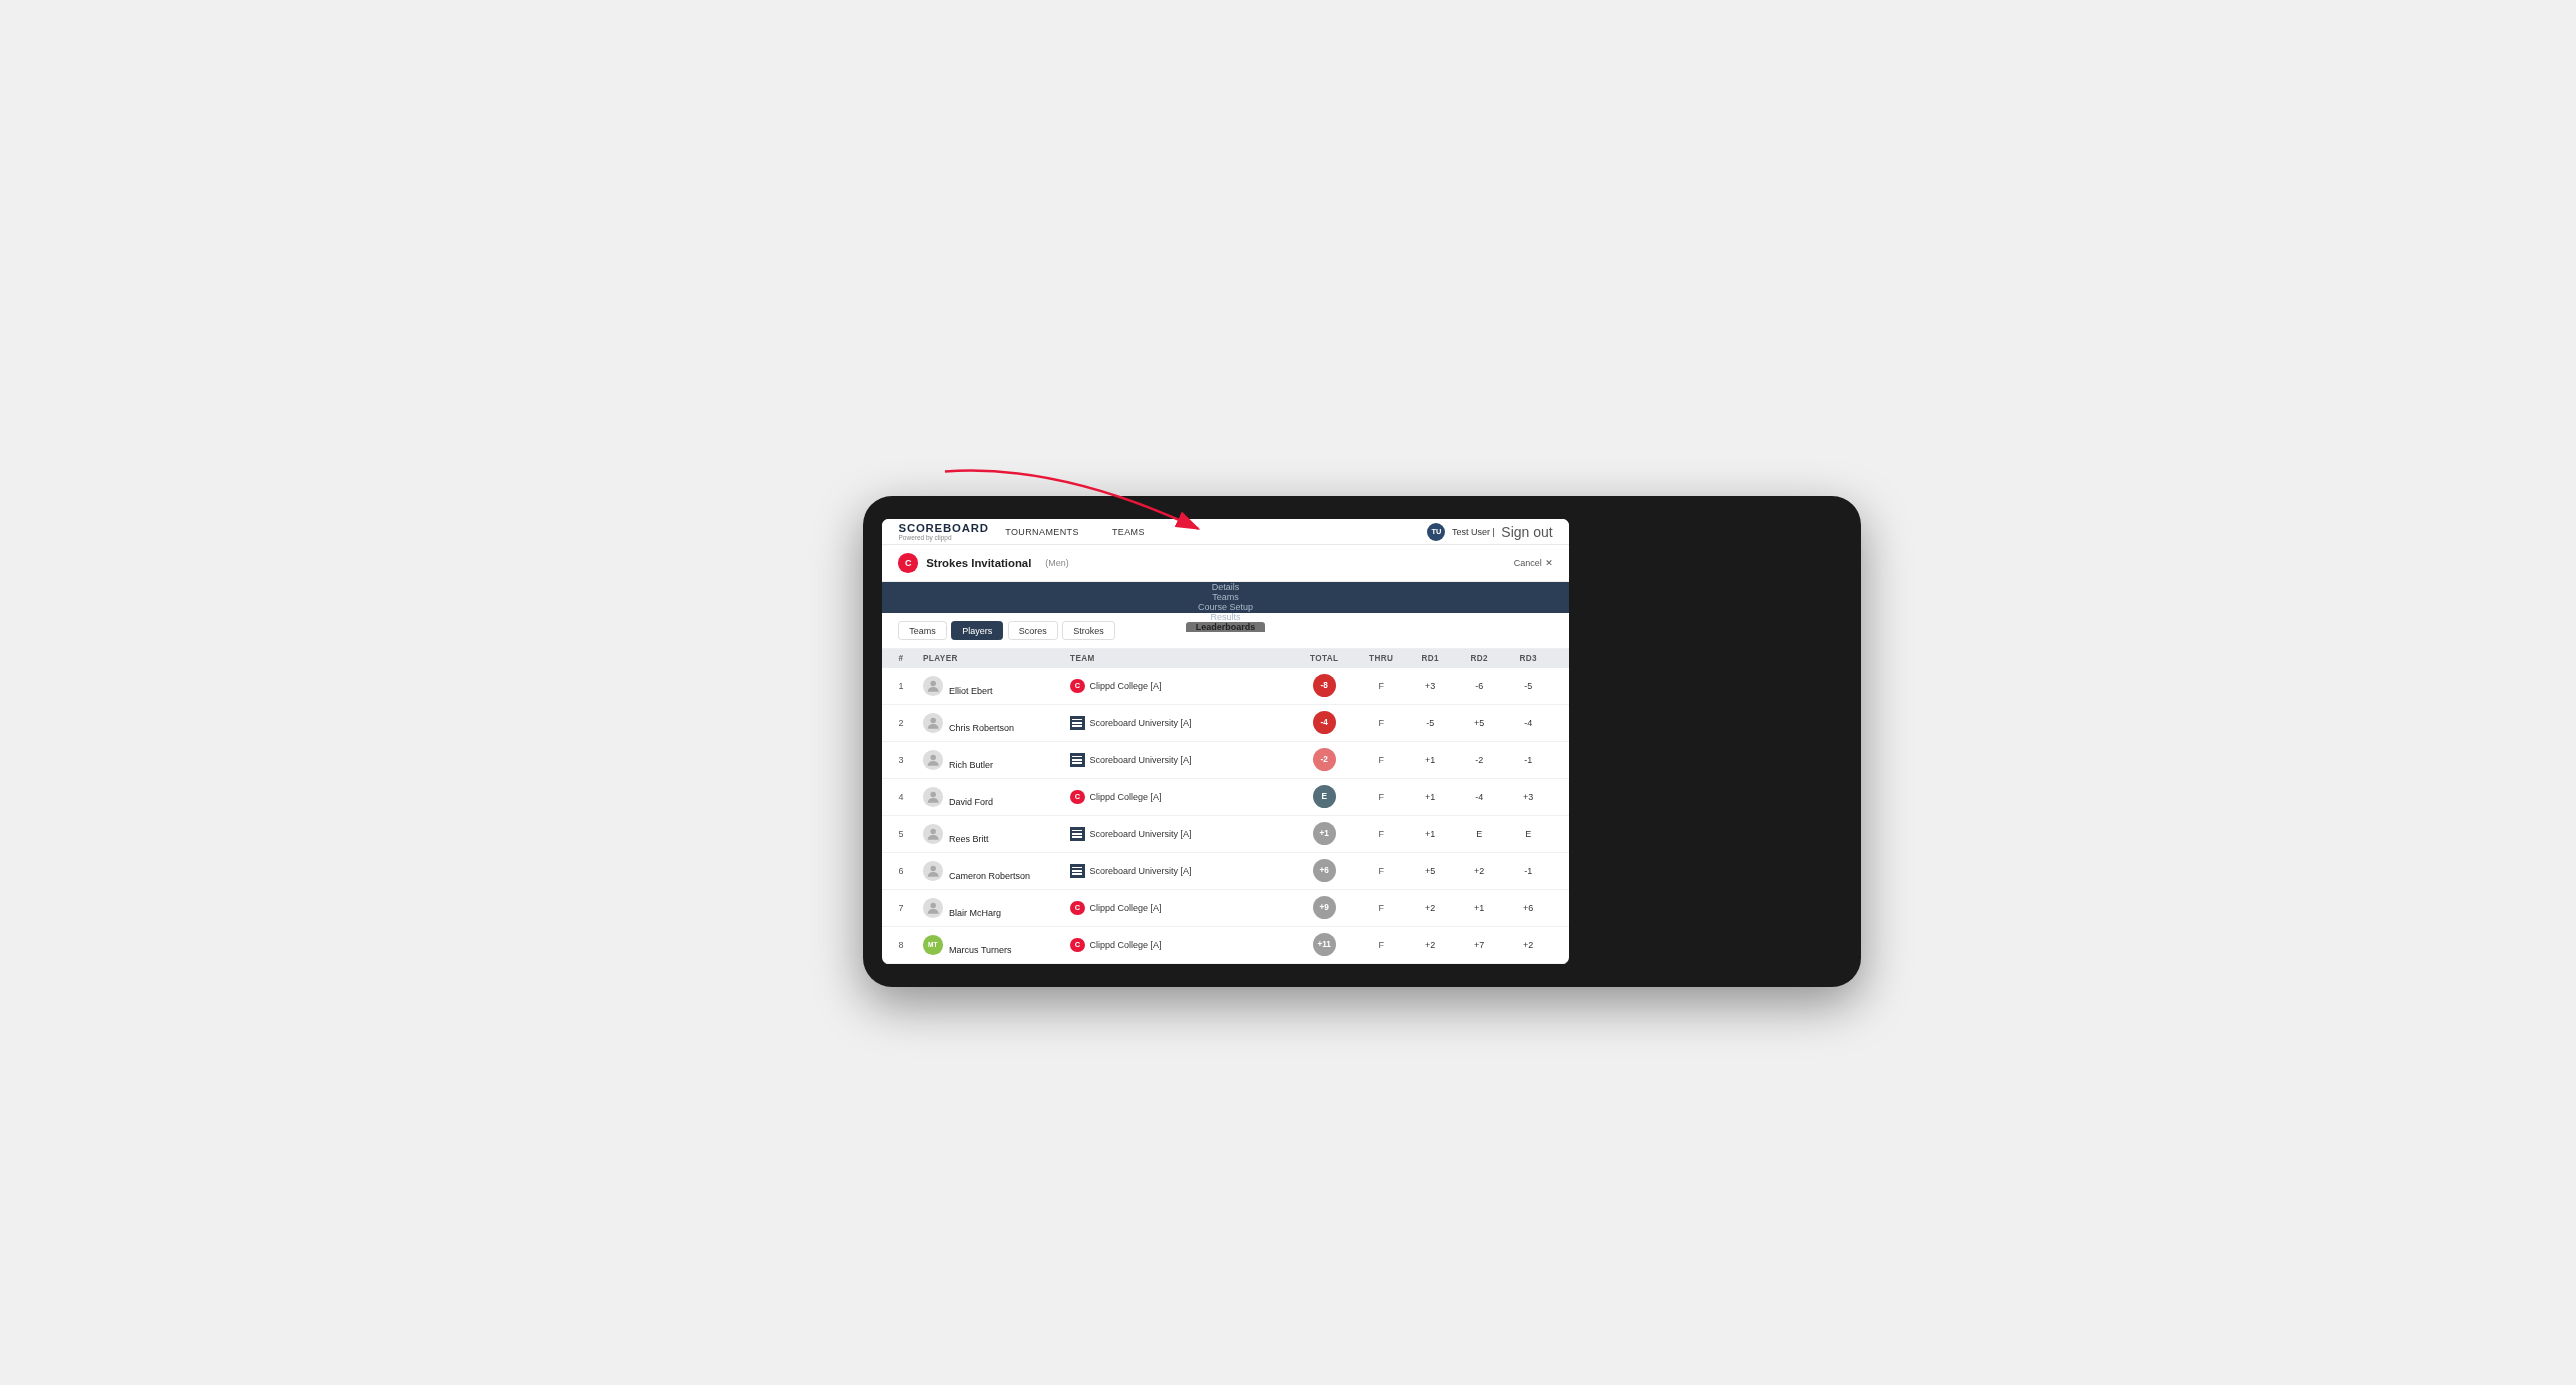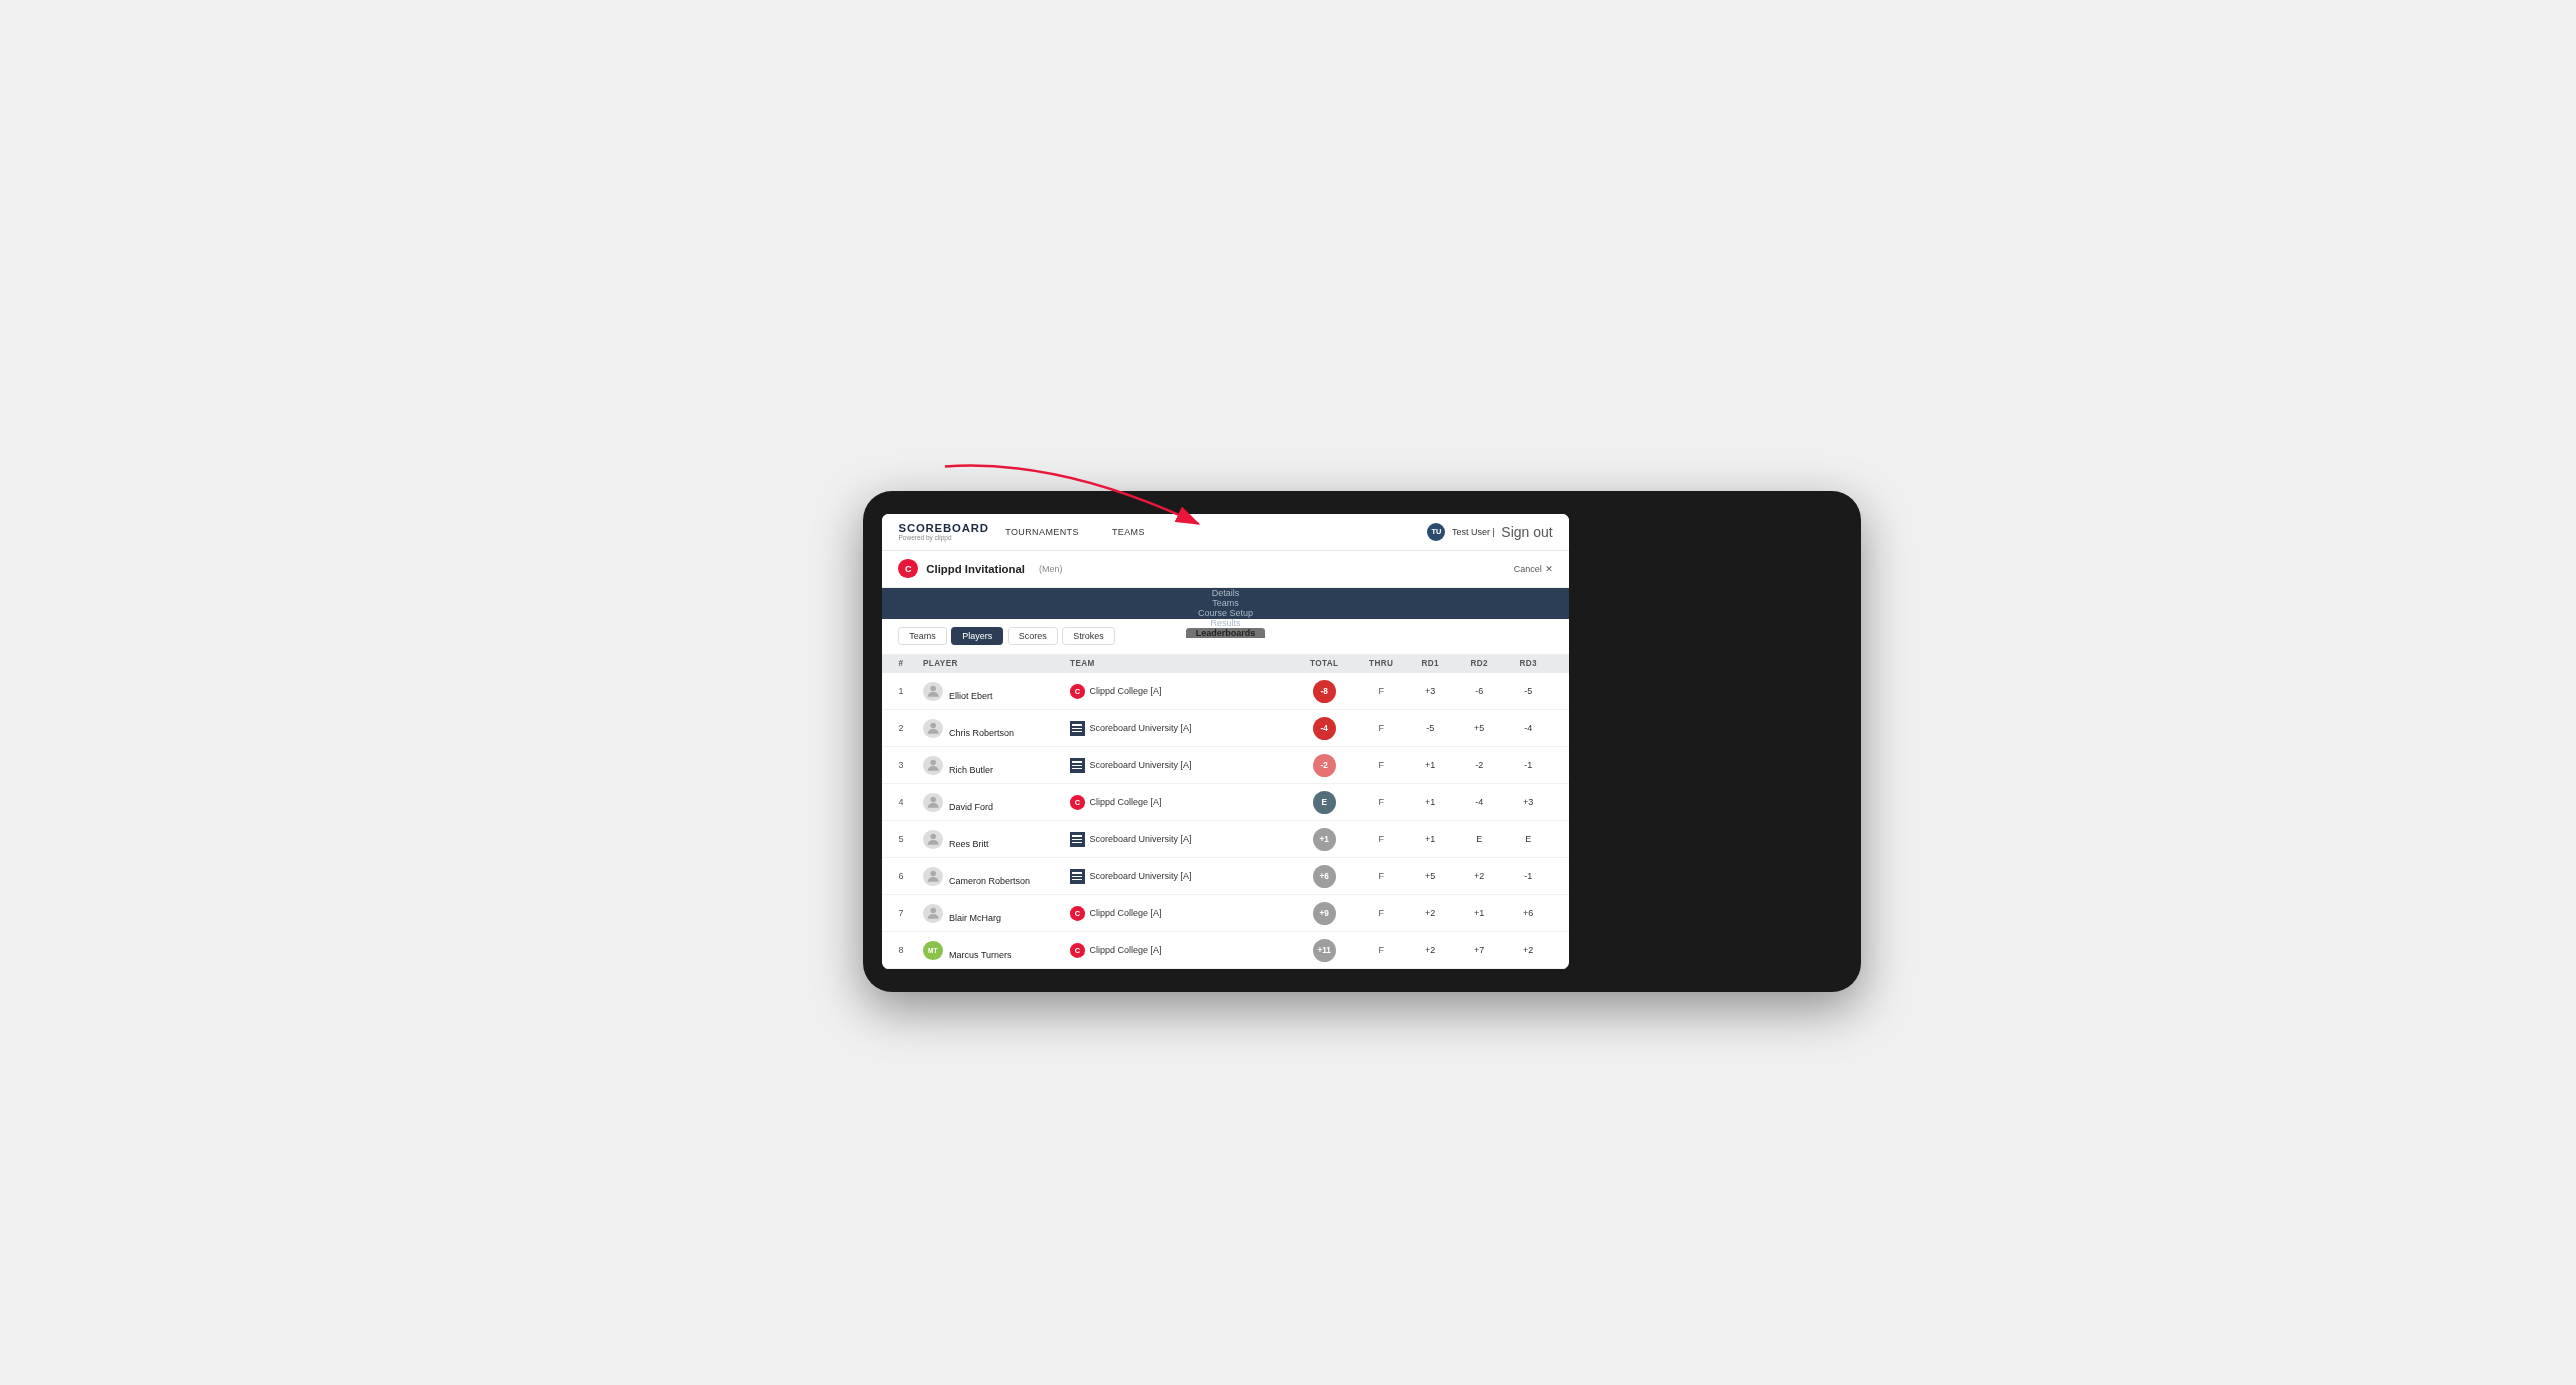--- a/index.html
+++ b/index.html
@@ -54,21 +54,21 @@
       overflow: hidden;
       width: 687px;
     }
 
     
     .top-nav {
       background: #fff;
       display: flex;
       align-items: center;
       padding: 0 16.4px;
-      height: 37px;
+      height: 26px;
       border-bottom: 0.8px solid #e8e8e8;
     }
 
     .logo-area {
       display: flex;
       flex-direction: column;
       margin-right: 16.4px;
     }
 
     .logo-text {
@@ -351,21 +351,21 @@
         </div>
         <div class="nav-right">
           <div class="user-avatar-small">TU</div>
           <span>Test User |</span>
           <span class="sign-out-link">Sign out</span>
         </div>
       </div>
 
       <div class="tournament-header">
         <div class="tournament-logo">C</div>
-        <span class="tournament-title">Clippd Invitational</span>
+        <span class="tournament-title">Strokes Invitational</span>
         <span class="tournament-subtitle">(Men)</span>
         <div class="cancel-btn">
           <span>Cancel</span>
           <span>✕</span>
         </div>
       </div>
 
       <div class="sub-nav">
         <div class="sub-nav-item">
           <span>Details</span>

